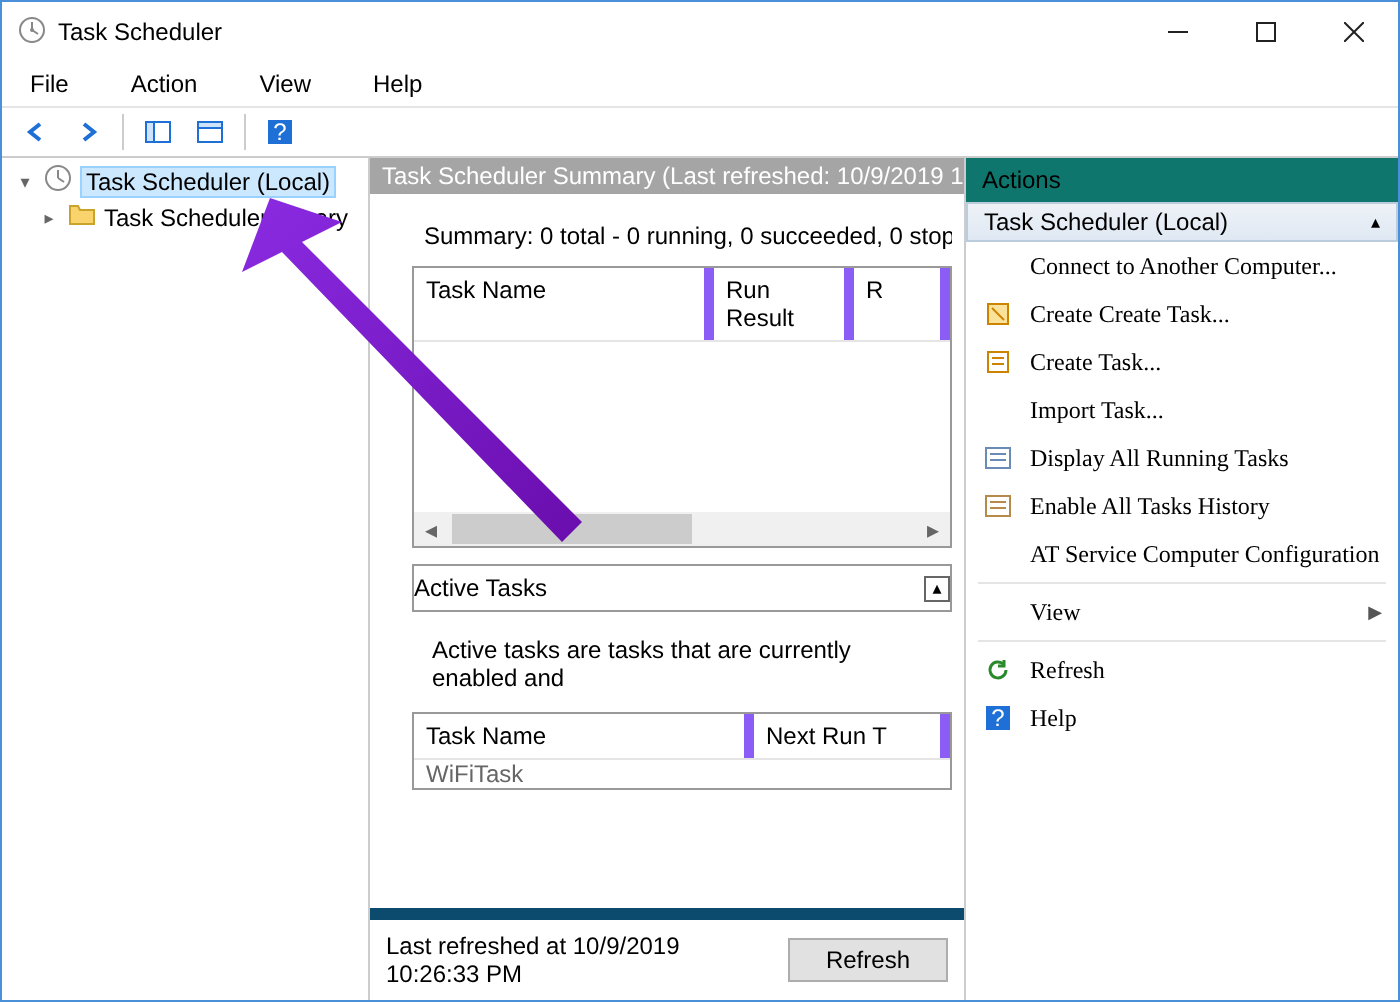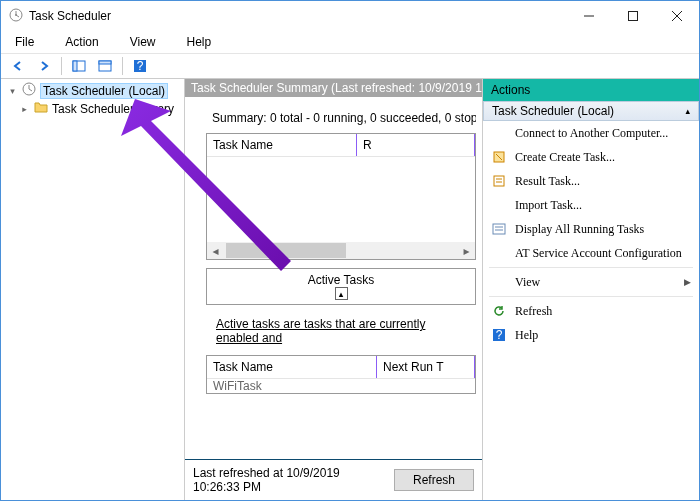--- a/index.html
+++ b/index.html
@@ -19,34 +19,34 @@
   .navitem { display: flex; align-items: center; gap: 4px; padding: 1px 4px 1px 6px; cursor: default; }
   .navitem.child { padding-left: 18px; }
   .navitem.root .navlabel { background: #cce8ff; border: 1px solid #99d1ff; padding: 0 2px; }
   .expander { width: 11px; font-size: 9px; color: #666; text-align: center; }
   .midpane { flex: 1; border-right: 1px solid #ccc; display: flex; flex-direction: column; min-width: 0; overflow: hidden; }
   .midhdr { background: #a5a5a5; color: #fff; padding: 2px 6px; white-space: nowrap; overflow: hidden; }
   .midbody { flex: 1; overflow: hidden; padding: 4px 6px 0 6px; border-left: 15px solid #fff; display:flex; flex-direction:column; }
   .summaryline { padding: 10px 6px 8px 6px; white-space: nowrap; overflow: hidden; }
   .gridbox { border: 1px solid #999; margin-bottom: 8px; }
   .gridhdr { display: flex; border-bottom: 1px solid #e5e5e5; }
-  .gridcol { padding: 4px 6px; border-right: 1px solid #8b5cf6; }
+  .gridcol { padding: 4px 6px; border-right: 5px solid #8b5cf6; }
   .gridbody { height: 85px; background: #fff; }
   .hscroll { height: 17px; background: #f0f0f0; display: flex; align-items: center; }
   .hscroll .arrow { width: 17px; height: 17px; display: flex; align-items: center; justify-content: center; color: #666; }
   .hscroll .thumb { width: 120px; height: 15px; background: #ccc; margin-left: 2px; }
-  .section-head { border: 1px solid #999; padding: 4px 0; display: flex; align-items: center; justify-content: space-between; margin-bottom: 8px; flex-direction: column; }
+  .section-head { border: 1px solid #999; padding: 4px 0; display: flex; align-items: center; justify-content: space-between; margin-bottom: 8px; }
   .section-btn { width: 13px; height: 13px; border: 1px solid #666; display: flex; align-items: center; justify-content: center; font-size: 9px; }
-  .section-text { padding: 4px 10px; margin-bottom: 6px; text-decoration: underline; }
+  .section-text { padding: 4px 10px; margin-bottom: 6px; }
   .grid2 { border: 1px solid #999; }
   .grid2body { height: 14px; padding: 0 6px; color: #666; overflow:hidden; }
-  .statusbar { border-top: 1px solid #0c4a6e; padding: 6px 8px; display: flex; align-items: center; gap: 12px; }
+  .statusbar { border-top: 6px solid #0c4a6e; padding: 6px 8px; display: flex; align-items: center; gap: 12px; }
   .refreshbtn { border: 1px solid #adadad; background: #e1e1e1; padding: 3px 18px; cursor: default; margin-left:auto; }
   .actionspane { width: 216px; display: flex; flex-direction: column; }
-  .actionshdr { padding: 4px 8px; background: #14b8a6; }
+  .actionshdr { padding: 4px 8px; background: #0f766e; }
   .actionsgroup { background: linear-gradient(#eef2f7, #dfe8f3); border: 1px solid #bcd; padding: 2px 8px; display: flex; align-items: center; justify-content: space-between; }
   .actionitem { display: flex; align-items: center; gap: 8px; padding: 4px 8px 4px 8px; cursor: default; }
   .actionitem .ic { width: 16px; height: 16px; display:inline-flex; align-items:center; justify-content:center; }
   .actionitem .label { flex: 1; white-space: nowrap; overflow: hidden; font-family: Liberation Serif, serif; }
   .arrowright { font-size: 9px; color: #555; }
   .sep { height:1px; background:#e5e5e5; margin:2px 6px; }
 
   
   .overlay-arrow { position: absolute; left: 100px; top: 90px; pointer-events: none; }
 </style>
@@ -145,20 +145,21 @@
   </div>
 
   <div class="midpane">
     <div class="midhdr">Task Scheduler Summary (Last refreshed: 10/9/2019 10:26:33 PM)</div>
     <div class="midbody">
       <div class="summaryline">Summary: 0 total - 0 running, 0 succeeded, 0 stopp...</div>
 
       <div class="gridbox">
         <div class="gridhdr">
           <div class="gridcol" style="width:150px">Task Name</div>
+          <div class="gridcol" style="width:70px">Run Result</div>
           <div class="gridcol" style="flex:1">R</div>
         </div>
         <div class="gridbody"></div>
         <div class="hscroll">
           <div class="arrow">◂</div>
           <div class="thumb"></div>
           <div style="flex:1"></div>
           <div class="arrow">▸</div>
         </div>
       </div>
@@ -203,39 +204,49 @@
       <span class="label">Create Create Task...</span>
     </div>
     <div class="actionitem">
       <span class="ic">
           <svg width="14" height="14">
             <rect x="2" y="2" width="10" height="10" fill="#fff" stroke="#cc8400"></rect>
             <line x1="4" y1="5" x2="10" y2="5" stroke="#cc8400"></line>
             <line x1="4" y1="8" x2="10" y2="8" stroke="#cc8400"></line>
           </svg>
         </span>
-      <span class="label">Result Task...</span>
+      <span class="label">Create Task...</span>
     </div>
     <div class="actionitem">
       <span class="ic"></span>
       <span class="label">Import Task...</span>
     </div>
     <div class="actionitem">
       <span class="ic">
           <svg width="14" height="14">
             <rect x="1" y="2" width="12" height="10" fill="none" stroke="#6a8bb5"></rect>
             <line x1="3" y1="5" x2="11" y2="5" stroke="#6a8bb5"></line>
             <line x1="3" y1="8" x2="11" y2="8" stroke="#6a8bb5"></line>
           </svg>
         </span>
       <span class="label">Display All Running Tasks</span>
     </div>
     <div class="actionitem">
-      <span class="ic"></span>
-      <span class="label">AT Service Account Configuration</span>
+      <span class="ic">
+          <svg width="14" height="14">
+            <rect x="1" y="2" width="12" height="10" fill="none" stroke="#b58a4a"></rect>
+            <line x1="3" y1="5" x2="11" y2="5" stroke="#b58a4a"></line>
+            <line x1="3" y1="8" x2="11" y2="8" stroke="#b58a4a"></line>
+          </svg>
+        </span>
+      <span class="label">Enable All Tasks History</span>
+    </div>
+    <div class="actionitem">
+      <span class="ic"></span>
+      <span class="label">AT Service Computer Configuration</span>
     </div>
     <div class="sep"></div>
     <div class="actionitem">
       <span class="ic"></span>
       <span class="label">View</span>
       <span class="arrowright">▶</span>
     </div>
     <div class="sep"></div>
     <div class="actionitem">
       <span class="ic">

